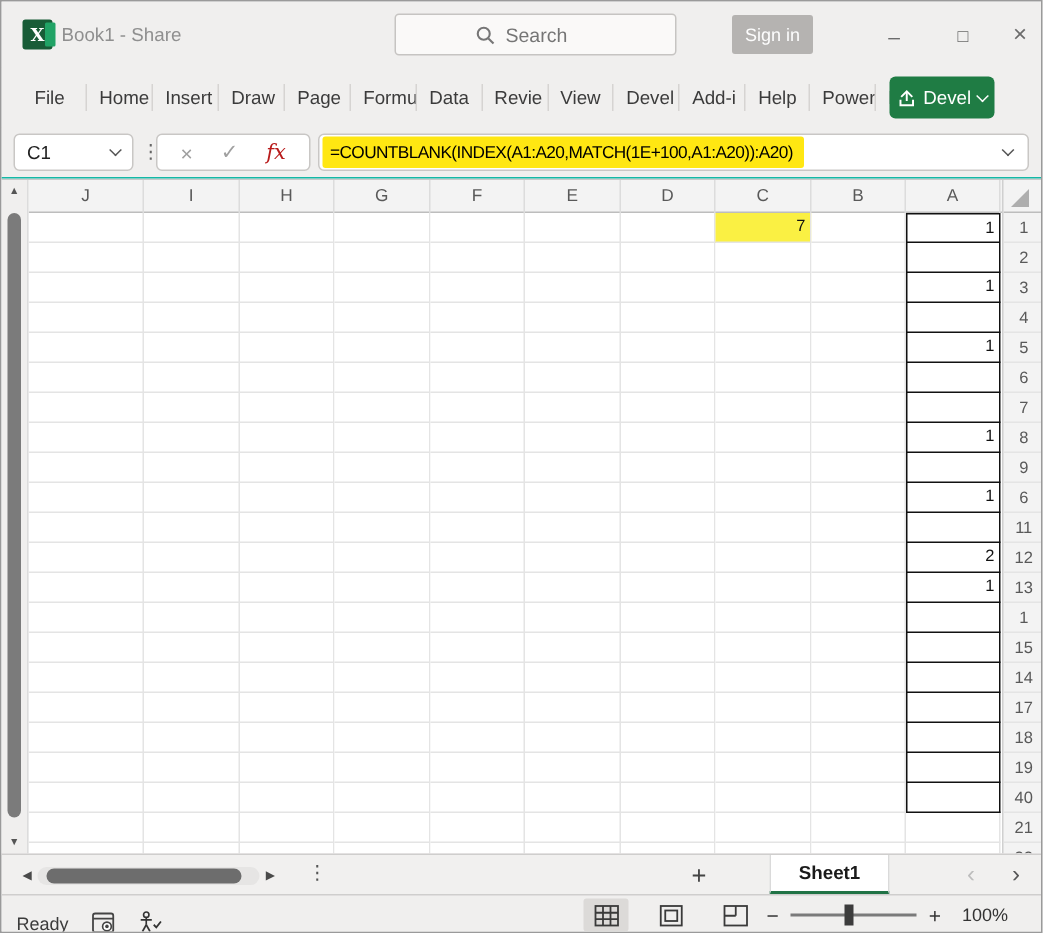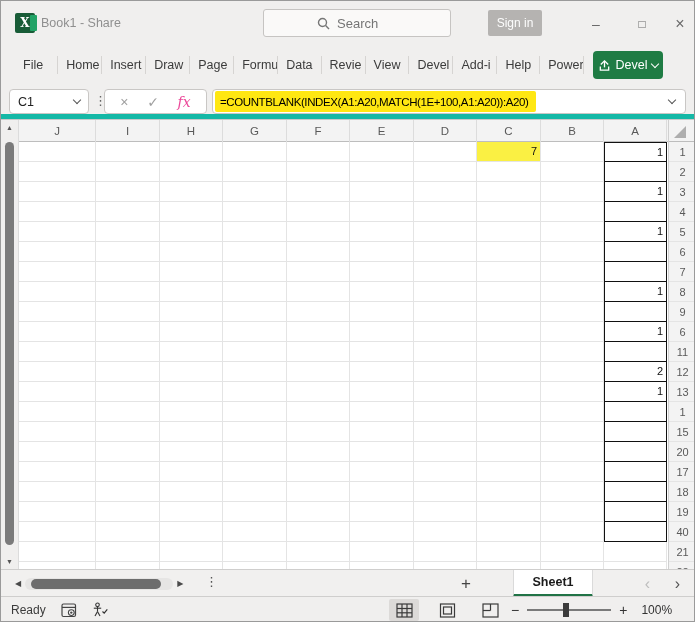--- a/index.html
+++ b/index.html
@@ -32,29 +32,29 @@
   .rtab { font-size:12.5px; color:#3b3b3b; padding:2px 8px; border-right:1px solid #d6d4d2; white-space:nowrap;
           overflow:hidden; max-width:44px; }
   .rtab:first-child { padding-right:14px; }
   .share-btn { position:absolute; left:592px; top:6px; width:70px; height:28px; background:#1f7c44; border-radius:4px;
                color:#fff; display:flex; align-items:center; justify-content:center; gap:5px; font-size:12.5px; }
   .chev { width:6px; height:6px; border-right:1.4px solid #555; border-bottom:1.4px solid #555;
           transform:rotate(45deg); display:inline-block; margin-top:-3px; }
   .chev.white { border-color:#fff; }
 
   
-  .fbar { height:34px; position:relative; background:#f0efee; border-bottom:5px solid #14b8a6; }
+  .fbar { height:34px; position:relative; background:#f0efee; border-bottom:1px solid #14b8a6; }
   .namebox { position:absolute; left:8px; top:4px; width:80px; height:25px; background:#fff; border:1px solid #c9c7c5;
              border-radius:4px; display:flex; align-items:center; font-size:12.5px; padding:0 8px; color:#222; }
   .namebox .chev { margin-left:auto; }
   .vdots { position:absolute; left:93px; top:6px; color:#666; font-size:13px; line-height:20px; }
   .fxgroup { position:absolute; left:103px; top:4px; width:103px; height:25px; background:#fff; border:1px solid #c9c7c5;
              border-radius:4px; display:flex; align-items:center; justify-content:space-around; padding:0 6px; }
   .fxgroup .cancel,.fxgroup .confirm { color:#a0a0a0; font-size:14px; }
-  .fx { font-family:"DejaVu Serif",serif; font-style:italic; font-size:14px; color:#ec4899; }
+  .fx { font-family:"DejaVu Serif",serif; font-style:italic; font-size:14px; color:#b91c1c; }
   .formulabox { position:absolute; left:211px; top:4px; right:8px; height:25px; background:#fff; border:1px solid #c9c7c5;
                 border-radius:4px; display:flex; align-items:center; overflow:hidden; }
   .fhl { background:#ffe712; height:21px; margin-left:2px; display:flex; align-items:center; padding:0 7px 0 5px;
          border-radius:2px; font-size:11.5px; letter-spacing:-0.4px; font-weight:500; color:#000; white-space:nowrap; }
   .formulabox .chev { position:absolute; right:10px; }
 
   
   .gridwrap { height:450px; display:flex; background:#fff; border-top:1px solid #c9c9c9; }
   .vscroll { width:18px; background:#f0efee; border-right:1px solid #dcdcdc; position:relative; flex:0 0 18px; }
   .vscroll .arr { position:absolute; left:0; width:100%; text-align:center; font-size:7px; color:#555; }
@@ -88,21 +88,21 @@
   .addsheet { position:absolute; left:452px; top:0; width:26px; height:27px; display:flex; align-items:center;
               justify-content:center; font-size:17px; color:#444; }
   .sheettab { position:absolute; left:512px; top:0; width:80px; height:27px; background:#fff;
               border-left:1px solid #dadada; border-right:1px solid #dadada; border-bottom:3px solid #217346;
               display:flex; align-items:center; justify-content:center; font-size:12.5px; font-weight:bold; color:#1a1a1a; }
   .tabnav { position:absolute; top:0; height:27px; display:flex; align-items:center; font-size:16px; }
   .nav-prev { right:44px; color:#bdbdbd; } .nav-next { right:14px; color:#555; }
 
   
   .statusbar { height:27px; background:#f0efee; border-top:1px solid #cfcecd; position:relative; font-size:12px; color:#3b3b3b; }
-  .sb-left { position:absolute; left:10px; top:0; height:26px; display:flex; align-items:center; gap:15px; }
+  .sb-left { position:absolute; left:10px; top:0; height:26px; display:flex; align-items:flex-end; gap:15px; }
   .sb-item { display:flex; align-items:center; gap:5px; }
   .viewbtns { position:absolute; left:388px; top:0; height:26px; display:flex; align-items:center; gap:13px; }
   .vbtn { width:30px; height:22px; display:flex; align-items:center; justify-content:center; border-radius:2px; }
   .vbtn.active { background:#dcdad8; }
   .zoomctl { position:absolute; left:510px; top:0; height:26px; display:flex; align-items:center; gap:8px; }
   .ztrack { width:84px; height:2px; background:#7a7a7a; position:relative; }
   .zthumb { position:absolute; left:36px; top:-6px; width:6px; height:14px; background:#3c3c3c; }
   .zsign { font-size:14px; color:#333; }
   .zoomlabel { font-size:12px; color:#333; margin-left:6px; }
 </style>
@@ -471,21 +471,21 @@
         <div class="rnum">6</div>
         <div class="rnum">7</div>
         <div class="rnum">8</div>
         <div class="rnum">9</div>
         <div class="rnum">6</div>
         <div class="rnum">11</div>
         <div class="rnum">12</div>
         <div class="rnum">13</div>
         <div class="rnum">1</div>
         <div class="rnum">15</div>
-        <div class="rnum">20</div>
+        <div class="rnum">14</div>
         <div class="rnum">17</div>
         <div class="rnum">18</div>
         <div class="rnum">19</div>
         <div class="rnum">40</div>
         <div class="rnum">21</div>
         <div class="rnum">22</div>
       </div>
   </div>
 </div>
 

